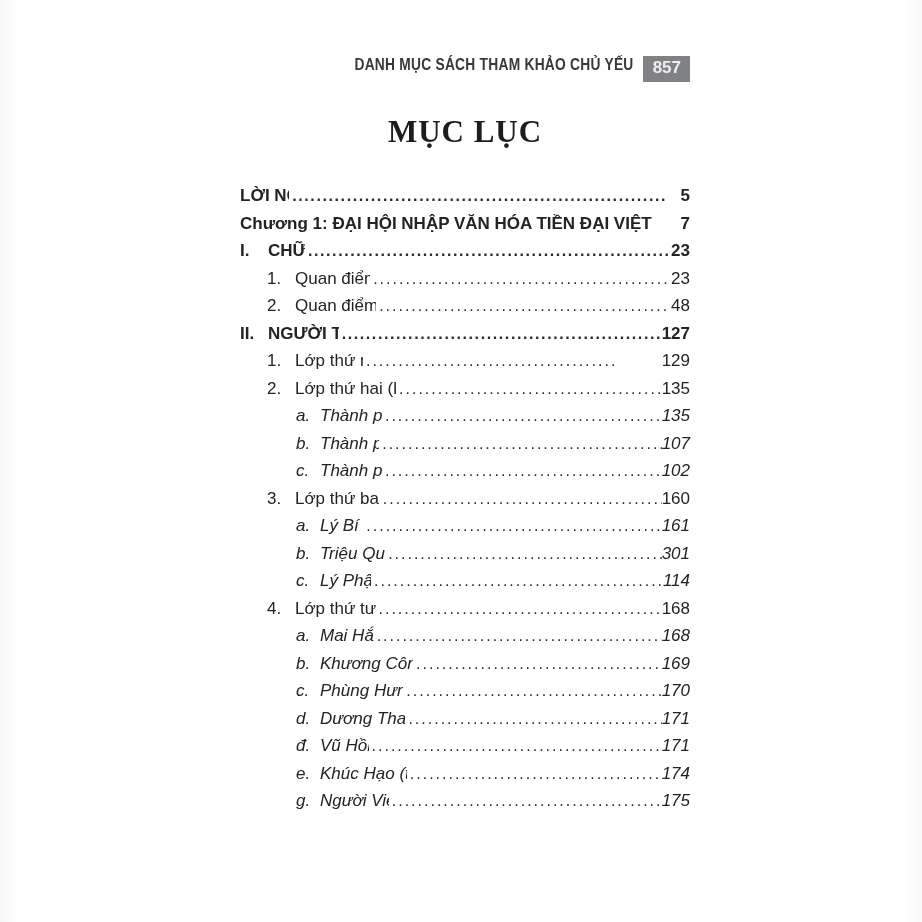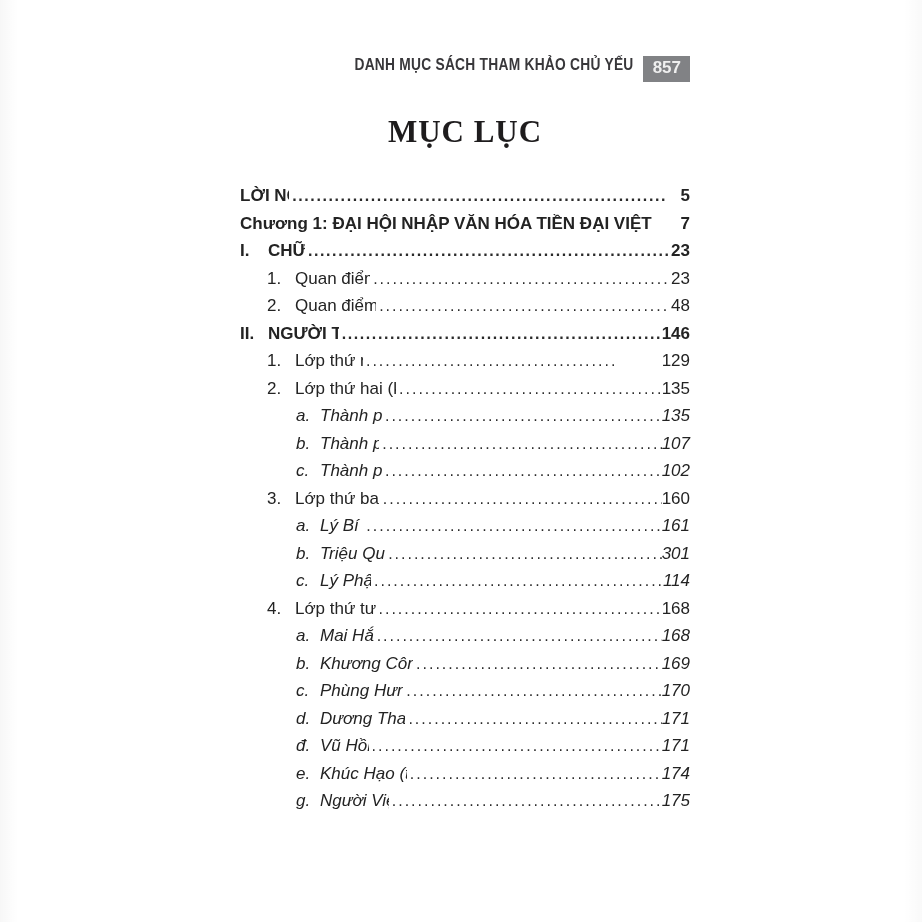--- a/index.html
+++ b/index.html
@@ -122,21 +122,21 @@
       <span class="marker">2.</span>
       <span class="label">Quan điểm của Nguyễn Tài Cẩn</span>
       <span class="leader"></span>
       <span class="page-num">48</span>
     </div>
 
     <div class="row lvl0 b gap-md">
       <span class="marker">II.</span>
       <span class="label">NGƯỜI TIỀN ĐẠI VIỆT</span>
       <span class="leader"></span>
-      <span class="page-num">146</span>
+      <span class="page-num">127</span>
     </div>
 
     <div class="row lvl1 short gap-sm">
       <span class="marker">1.</span>
       <span class="label">Lớp thứ nhất (khoảng thế kỷ II)</span>
       <span class="leader"></span>
       <span class="page-num">129</span>
     </div>
 
     <div class="row lvl1 gap-sm">

